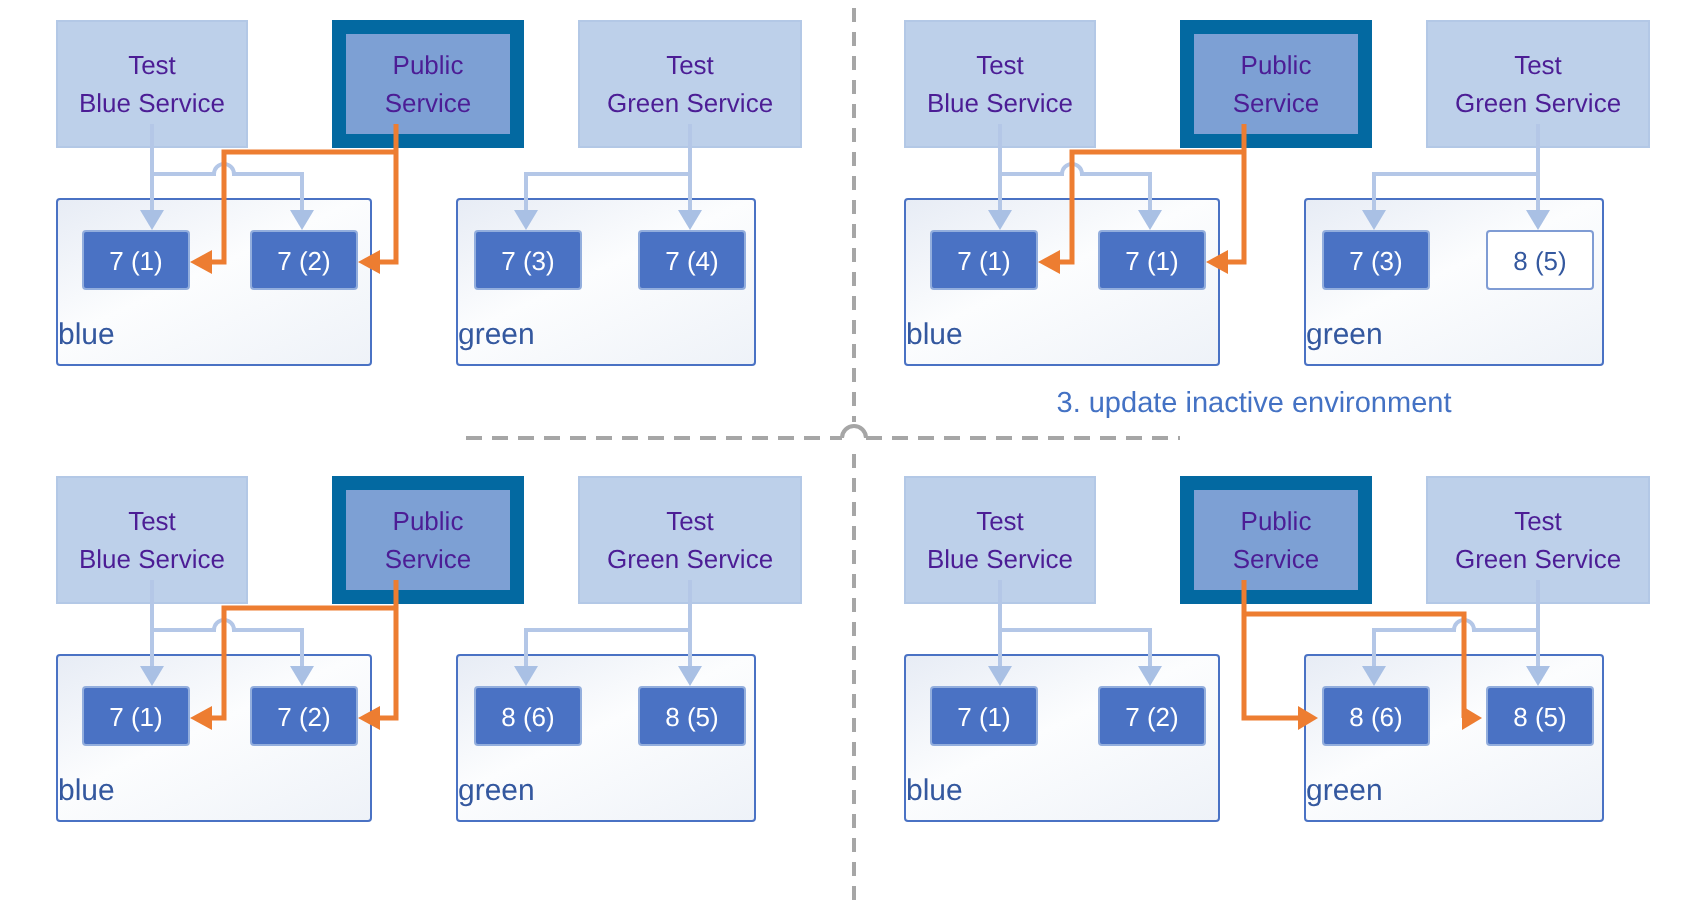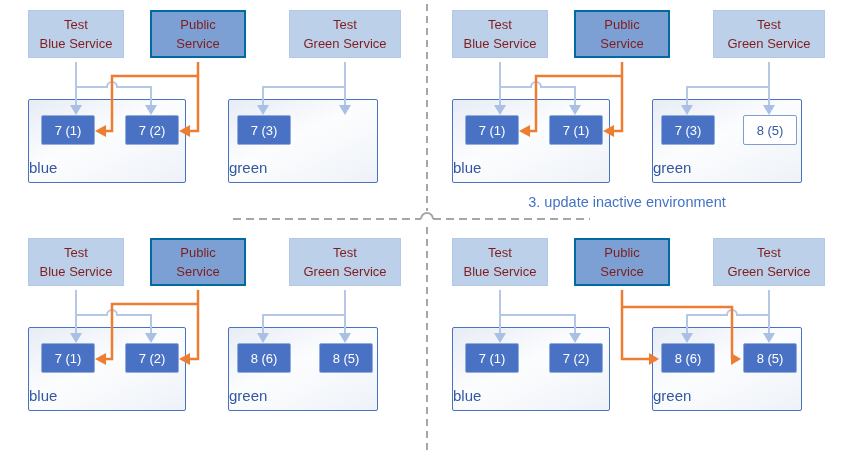--- a/index.html
+++ b/index.html
@@ -4,26 +4,26 @@
 <style>
   html,body{margin:0;padding:0;background:#ffffff;}
   .stage{
     position:relative;width:848px;height:456px;background:#ffffff;
     font-family:"Liberation Sans", sans-serif;overflow:hidden;
   }
   .stage *{box-sizing:border-box;}
   .panel{position:absolute;width:424px;height:228px;}
 
   .svc{
-    position:absolute;top:10px;height:48px;
+    position:absolute;top:10px;height:64px;
     display:flex;align-items:center;justify-content:center;text-align:center;
-    white-space:pre-line;font-size:13px;line-height:1.5;color:#7f1d1d;
+    white-space:pre-line;font-size:13px;line-height:1.5;color:#4c1d95;
   }
   .svc.light{background:#bdd0ea;border:1px solid #b3c8e6;}
-  .svc.dark{background:#7da0d4;border:2px solid #0369a1;}
+  .svc.dark{background:#7da0d4;border:7px solid #0369a1;margin-left:16px;}
 
   .env{
     position:absolute;top:99px;height:84px;
     border:1.5px solid #4a72c4;border-radius:2px;
     background:linear-gradient(155deg,#e7ecf5 0%,#fcfdfe 45%,#eef2f8 100%);
   }
   .env-label{
     position:absolute;left:0;right:0;bottom:6px;text-align:left;
     color:#34589f;font-size:15px;
   }
@@ -61,20 +61,21 @@
     <div class="svc light" style="left:289px;width:112px">Test
 Green Service</div>
 
     <div class="env" style="left:28px;width:158px">
       <div class="pod" style="left:12px">7 (1)</div>
       <div class="pod" style="left:96px">7 (2)</div>
       <div class="env-label">blue</div>
     </div>
     <div class="env" style="left:228px;width:150px">
       <div class="pod" style="left:8px">7 (3)</div>
+      <div class="pod" style="left:90px">7 (4)</div>
       <div class="env-label">green</div>
     </div>
 
     <svg class="overlay" viewBox="0 0 424 228">
       <g>
         <path class="lb" d="M76,62 V106"></path>
         <path class="lb" d="M76,87 H107 A5,5 0 0 1 117,87 H151 V106"></path>
         <polygon class="lbh" points="76,115 70,105 82,105"></polygon>
         <polygon class="lbh" points="151,115 145,105 157,105"></polygon>
       </g>

